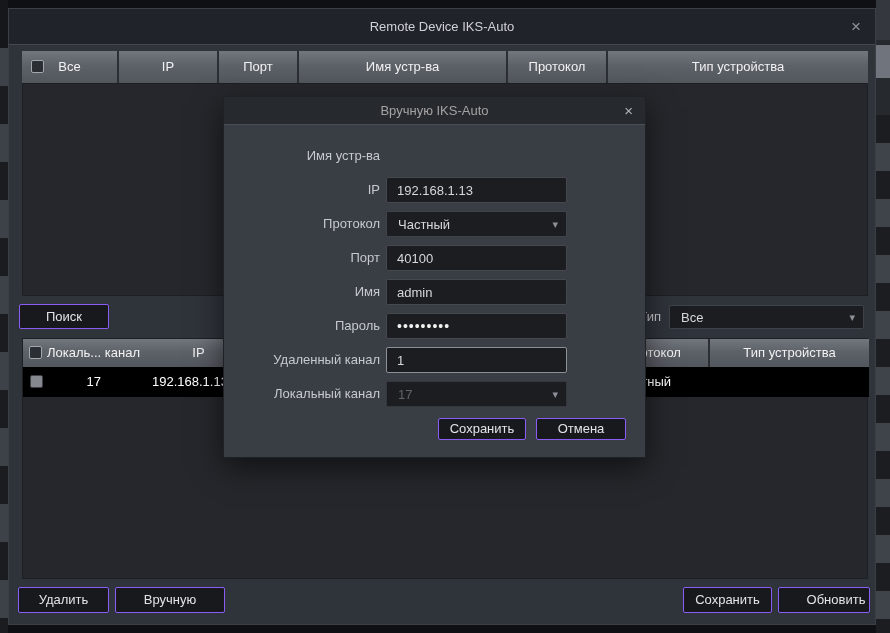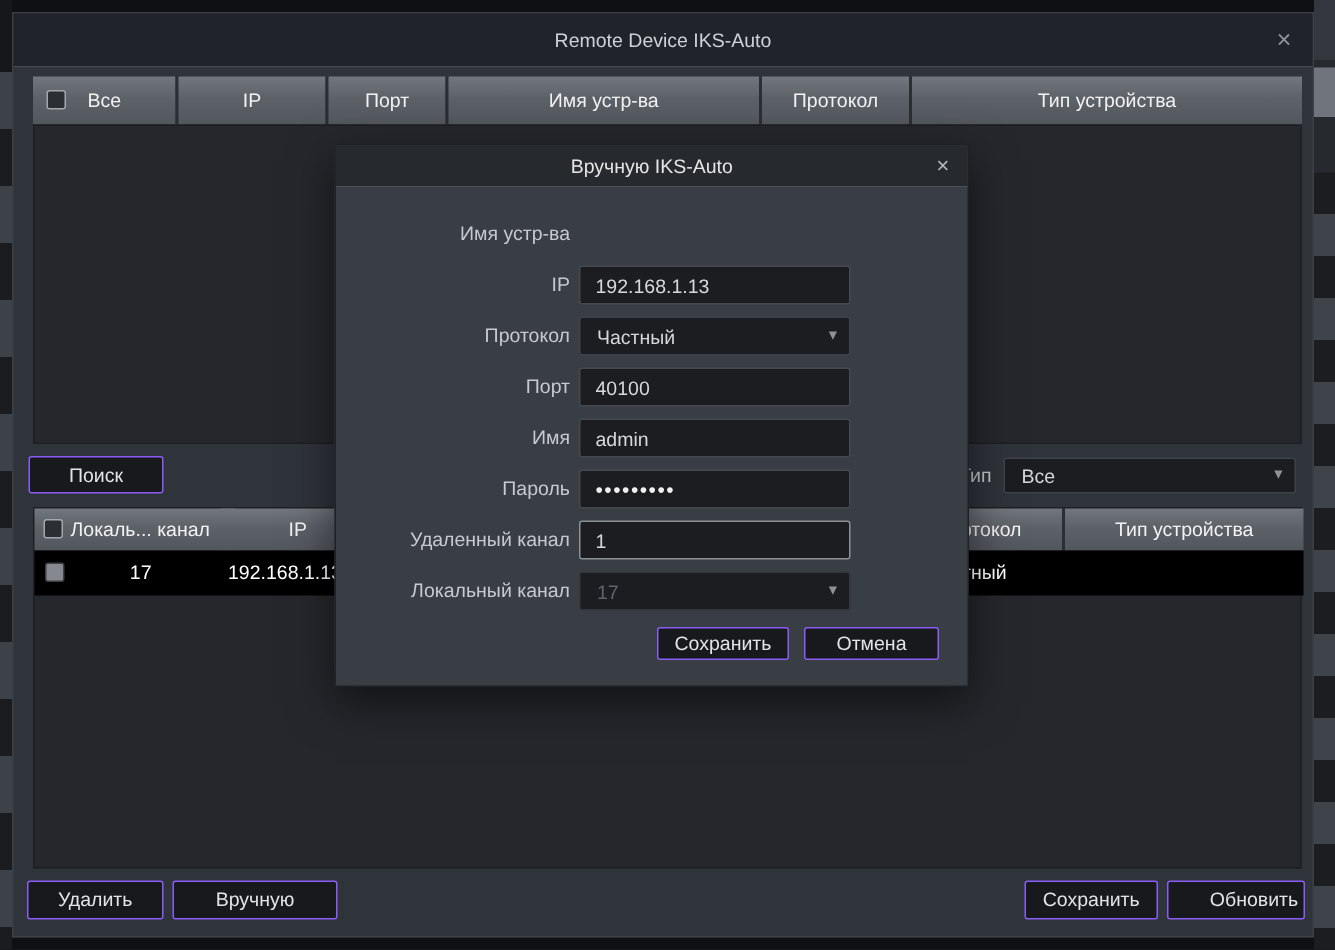--- a/index.html
+++ b/index.html
@@ -50,21 +50,21 @@
   .devrow .cb{position:absolute;left:7px;top:8px;width:13px;height:13px;background:#85898f;
     border:1px solid #3c4045;border-radius:2px;box-sizing:border-box;}
   .devrow span{position:absolute;top:0;line-height:30px;}
 
   
   .modal{position:absolute;left:223px;top:96px;width:423px;height:362px;background:#393d44;
     border:1px solid #1e2126;box-sizing:border-box;box-shadow:0 10px 28px rgba(0,0,0,.55);}
   .mtitlebar{position:absolute;left:0;top:0;right:0;height:28px;background:#26292e;
     border-bottom:1px solid #4a4e55;box-sizing:border-box;}
   .mtitlebar .title{position:absolute;left:0;right:0;top:0;line-height:27px;text-align:center;
-    color:#e5e5e5;font-size:13px;}
+    color:#a3a3a3;font-size:13px;}
   .mtitlebar .close-x{line-height:27px;font-size:15px;color:#b0b4ba;right:12px;}
   .mrow{position:absolute;left:0;width:100%;height:26px;}
   .mrow .lbl{position:absolute;left:8px;width:148px;top:0;line-height:26px;text-align:right;
     color:#c6c9cd;font-size:13px;}
   .minput{position:absolute;left:162px;top:0;width:181px;height:26px;background:#1b1d21;
     border:1px solid #45494f;border-radius:2px;color:#d6d8db;font-size:13px;padding:0 10px;
     box-sizing:border-box;font-family:inherit;outline:none;}
   .minput.pwd{font-size:14px;letter-spacing:1px;color:#f0f0f0;}
   .minput.focused{border:1px solid #8b9097;}
   .mselect{position:absolute;left:162px;top:0;width:181px;height:26px;}

